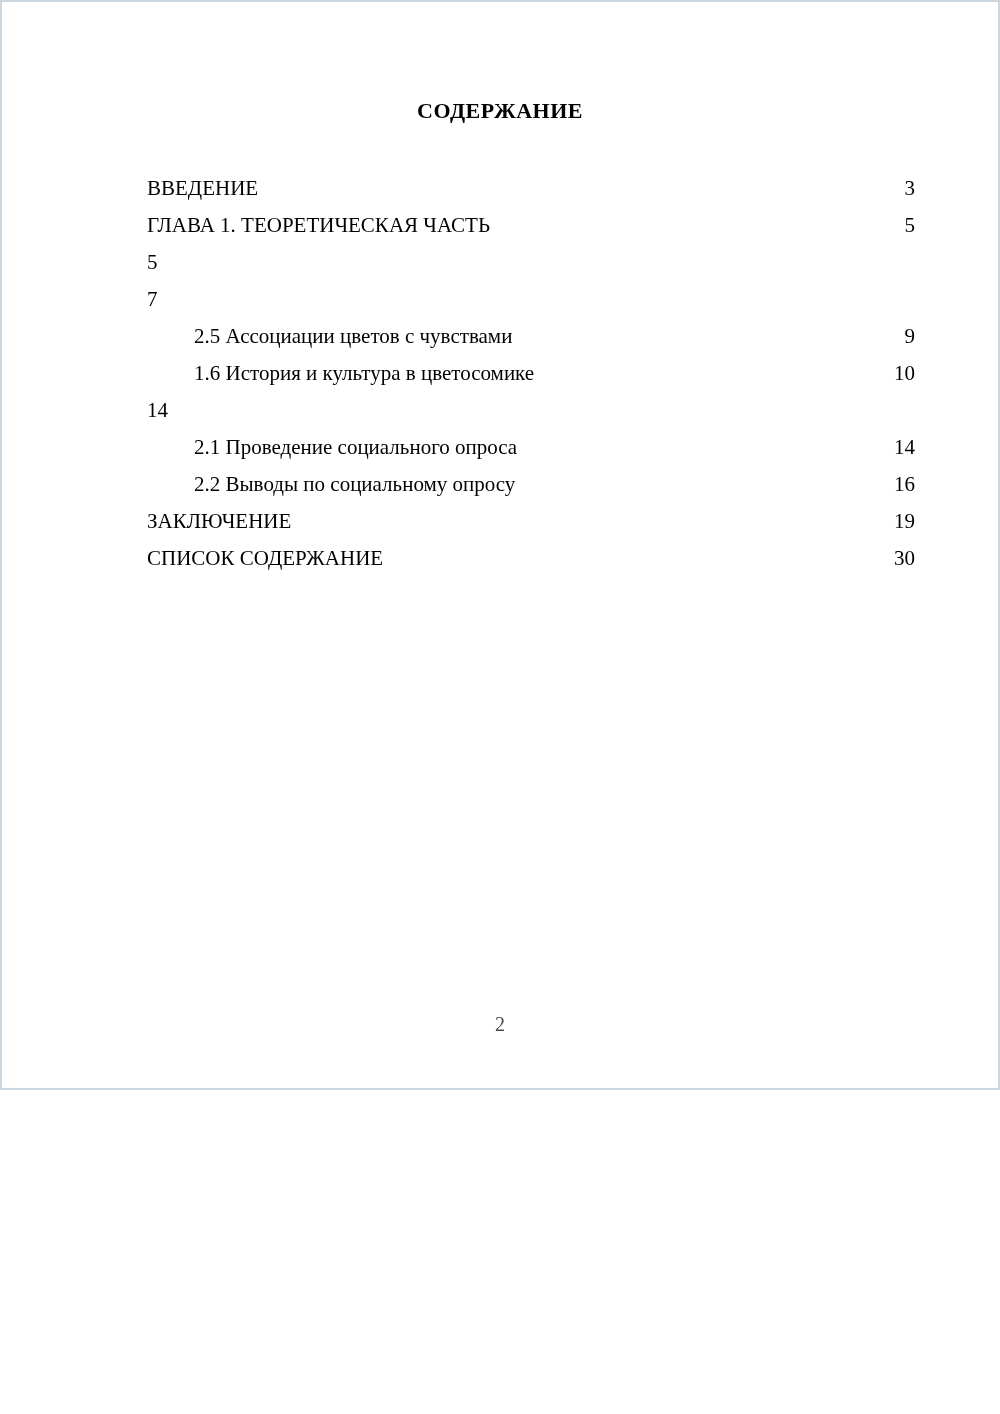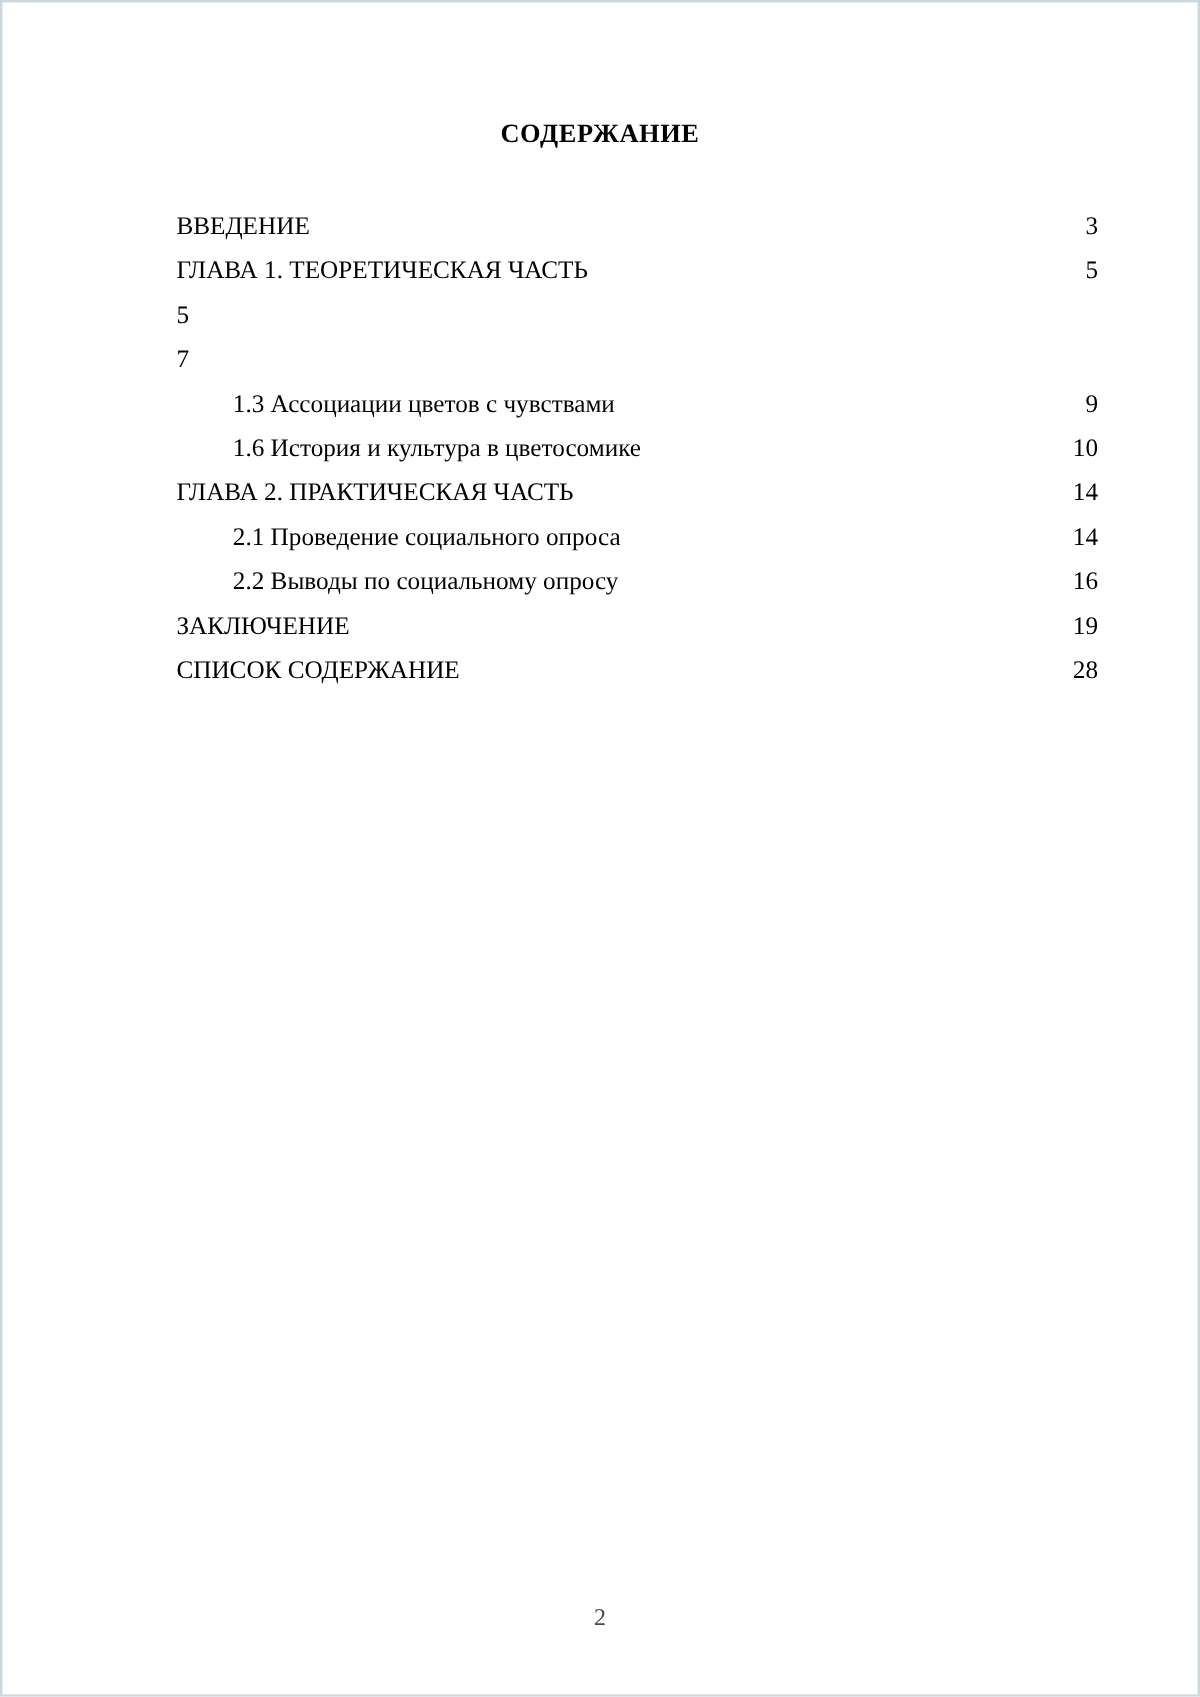--- a/index.html
+++ b/index.html
@@ -2,21 +2,21 @@
 <html><head>
 <meta charset="utf-8">
 <style>
   html, body {
     margin: 0;
     padding: 0;
     background: #ffffff;
   }
   .page {
     width: 1000px;
-    height: 1414px;
+    height: 1090px;
     box-sizing: border-box;
     position: relative;
     background: #ffffff;
     border: 2px solid #ccd6de;
     font-family: "Liberation Serif", "DejaVu Serif", serif;
     color: #000000;
     overflow: hidden;
   }
   .doc-title {
     margin: 0;
@@ -78,51 +78,50 @@
 
     <div class="toc-row indent">
       <span class="toc-page">5</span>
     </div>
 
     <div class="toc-row indent">
       <span class="toc-page">7</span>
     </div>
 
     <div class="toc-row indent">
-      <span class="toc-label">1.3 Ассоциации цветов с чувствами</span>
+      <span class="toc-label">2.5 Ассоциации цветов с чувствами</span>
       <span class="toc-page">9</span>
     </div>
 
     <div class="toc-row indent">
       <span class="toc-label">1.6 История и культура в цветосомике</span>
       <span class="toc-page">10</span>
     </div>
 
     <div class="toc-row">
-      <span class="toc-label">ГЛАВА 2. ПРАКТИЧЕСКАЯ ЧАСТЬ</span>
       <span class="toc-page">14</span>
     </div>
 
     <div class="toc-row indent">
       <span class="toc-label">2.1 Проведение социального опроса</span>
       <span class="toc-page">14</span>
     </div>
 
     <div class="toc-row indent">
       <span class="toc-label">2.2 Выводы по социальному опросу</span>
       <span class="toc-page">16</span>
     </div>
 
     <div class="toc-row">
       <span class="toc-label">ЗАКЛЮЧЕНИЕ</span>
       <span class="toc-page">19</span>
     </div>
 
     <div class="toc-row">
       <span class="toc-label">СПИСОК СОДЕРЖАНИЕ</span>
-      <span class="toc-page">28</span>
+      <span class="toc-page">30</span>
     </div>
 
   </div>
 
   <div class="page-number">2</div>
 
 </div>
 
 </body></html>

